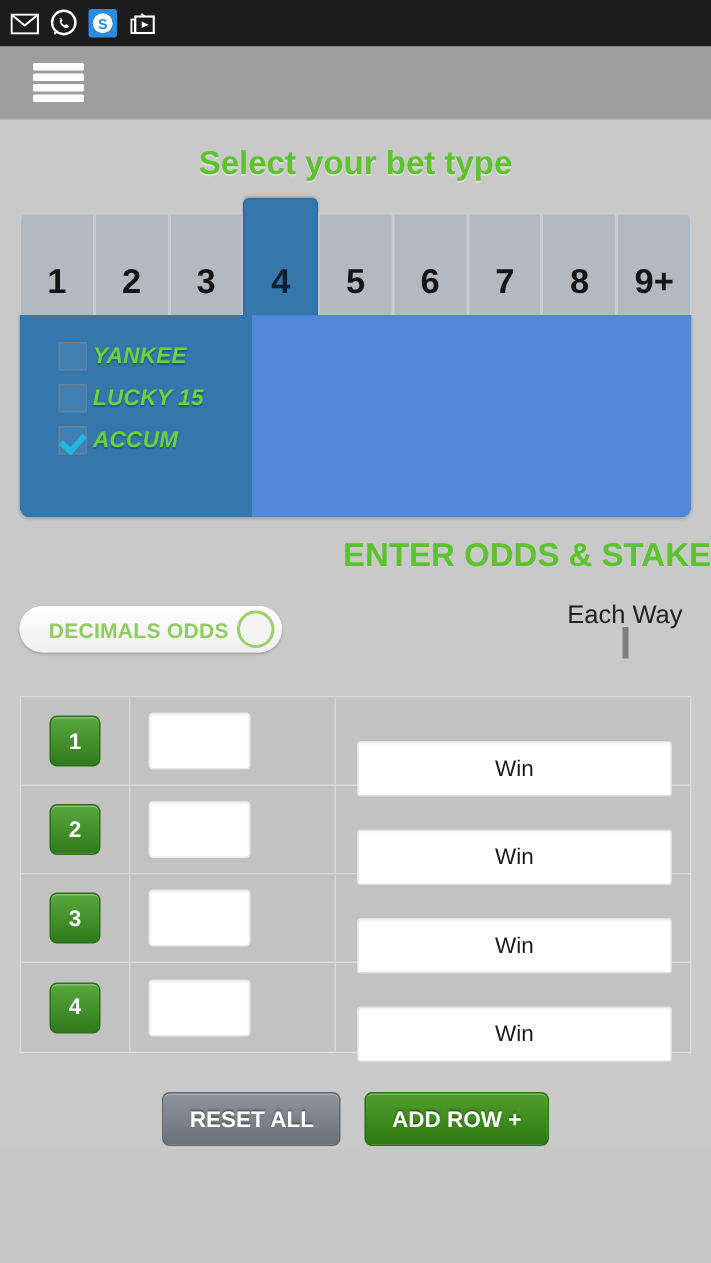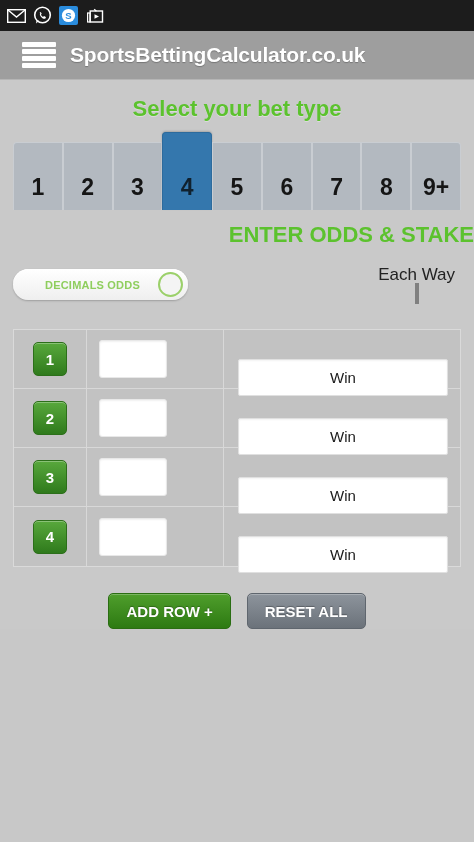--- a/index.html
+++ b/index.html
@@ -138,21 +138,21 @@
     width: 175px; height: 31px;
     background: linear-gradient(#ffffff,#efefef);
     border-radius: 16px;
     display: flex; align-items: center; justify-content: center;
     position: relative;
     box-shadow: 0 1px 2px rgba(0,0,0,.22), inset 0 1px 0 #fff;
     cursor: pointer;
     margin-top: 4px;
   }
   .toggle-text {
-    color: #8fce5e; font-size: 11px; font-weight: bold;
+    color: #8fce5e; font-size: 14px; font-weight: bold;
     letter-spacing: .2px; margin-right: 16px;
   }
   .toggle-knob {
     position: absolute; right: 5px; top: 3px;
     width: 25px; height: 25px; border-radius: 50%;
     background: #f4f4f4; border: 2px solid #9bd06a;
   }
   .ew-wrap {
     margin-left: auto; text-align: center;
     padding-right: 6px;
@@ -271,41 +271,57 @@
 
 </div>
 
 <div class="appbar">
   <div class="hamburger">
     <span></span>
       <span></span>
       <span></span>
       <span></span>
   </div>
-  <div class="apptitle">SportsBettingCalculator.co.uk</div>
 </div>
 
 <div class="page">
 
   <div class="heading-green">Select your bet type</div>
 
   <div class="tabwrap">
     <div class="tabs">
       <div class="tab">1</div>
       <div class="tab">2</div>
       <div class="tab">3</div>
       <div class="tab active">4</div>
       <div class="tab">5</div>
       <div class="tab">6</div>
       <div class="tab">7</div>
       <div class="tab">8</div>
       <div class="tab">9+</div>
     </div>
   </div>
 
+  <div class="panel">
+    <div class="panel-left">
+      <div class="chk-row">
+        <span class="chkbox"></span>
+        <span class="chk-label">YANKEE</span>
+      </div>
+      <div class="chk-row">
+        <span class="chkbox"></span>
+        <span class="chk-label">LUCKY 15</span>
+      </div>
+      <div class="chk-row">
+        <span class="chkbox on"></span>
+        <span class="chk-label">ACCUM</span>
+      </div>
+    </div>
+    <div class="panel-right"></div>
+  </div>
 
   <div class="heading-caps">ENTER ODDS &amp; STAKE</div>
 
   <div class="ctrlrow">
     <div class="toggle">
       <span class="toggle-text">DECIMALS ODDS</span>
       <span class="toggle-knob"></span>
     </div>
     <div class="ew-wrap">
       <span class="ew-label">Each Way</span>
@@ -361,17 +377,17 @@
         </div>
         <div class="cell cell-res">
           <span class="result-select">Win</span>
         </div>
       </div>
 
     </div>
   </div>
 
   <div class="btnrow">
+    <div class="btn btn-reset">RESET ALL</div>
     <div class="btn btn-add">ADD ROW +</div>
-    <div class="btn btn-reset">RESET ALL</div>
   </div>
 
 </div>
 
 </body></html>

